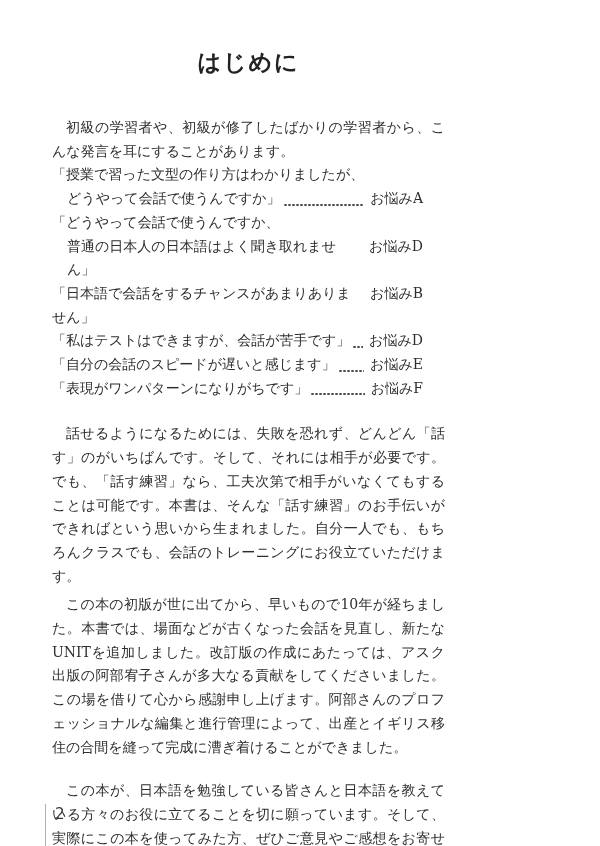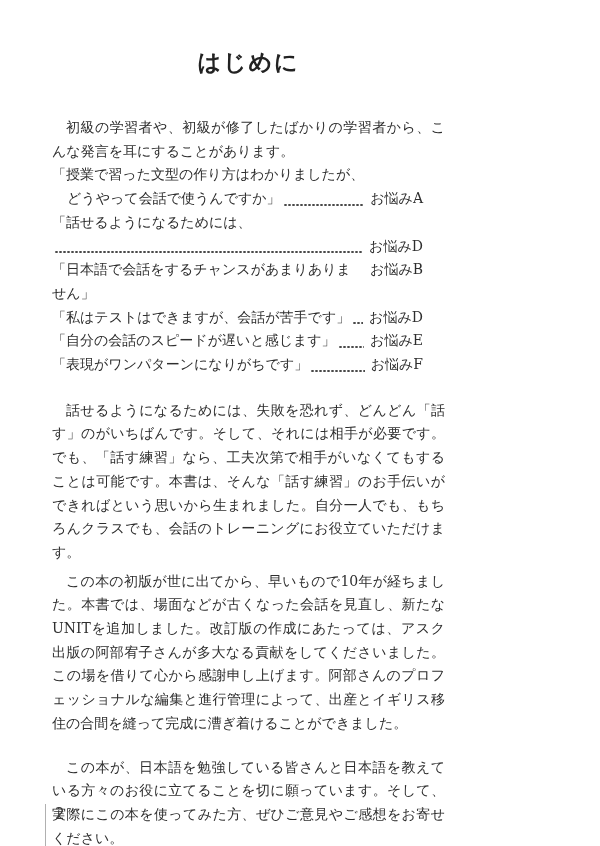--- a/index.html
+++ b/index.html
@@ -92,23 +92,24 @@
       <div class="q-row">
         <span>「授業で習った文型の作り方はわかりましたが、</span>
       </div>
       <div class="q-row">
         <span class="q-cont">どうやって会話で使うんですか」</span>
         <span class="leader"></span>
         <span class="q-label">お悩みA</span>
       </div>
 
       <div class="q-row">
-        <span>「話せるようになるためには、</span>
+        <span>「どうやって会話で使うんですか、</span>
       </div>
       <div class="q-row">
+        <span class="q-cont">普通の日本人の日本語はよく聞き取れません」</span>
         <span class="leader"></span>
         <span class="q-label">お悩みD</span>
       </div>
 
       <div class="q-row">
         <span>「日本語で会話をするチャンスがあまりありません」</span>
         <span class="leader"></span>
         <span class="q-label">お悩みB</span>
       </div>
 

